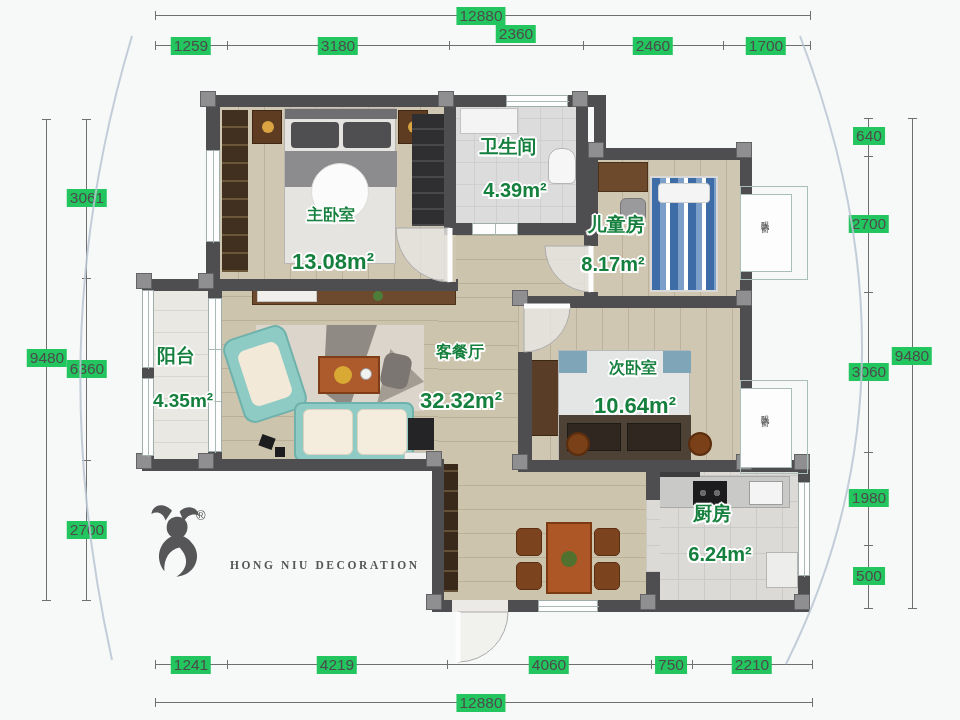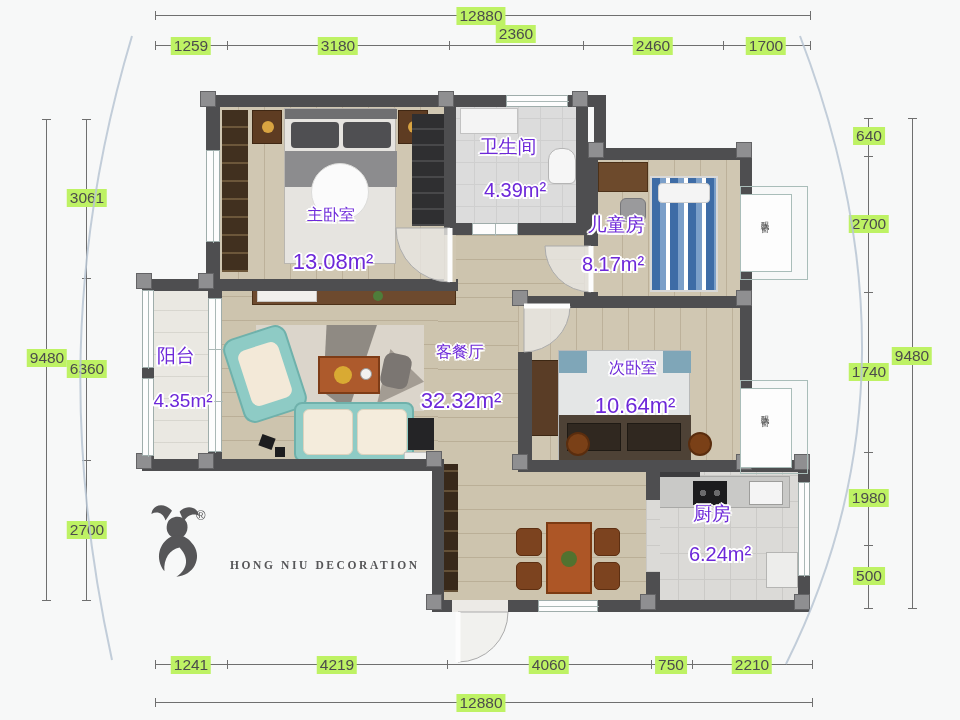--- a/index.html
+++ b/index.html
@@ -3,42 +3,42 @@
 <meta charset="utf-8">
 <style>
   html,body{margin:0;padding:0;}
   body{width:960px;height:720px;background:#f7f8f8;font-family:"Liberation Sans","DejaVu Sans",sans-serif;overflow:hidden;}
   .canvas{position:relative;width:960px;height:720px;background:#f7f8f8;}
   
   .dl-h{position:absolute;height:1px;background:#6f6f6f;z-index:2;}
   .dl-v{position:absolute;width:1px;background:#6f6f6f;z-index:2;}
   .tk-v{position:absolute;width:1px;height:9px;background:#6f6f6f;z-index:2;}
   .tk-h{position:absolute;width:9px;height:1px;background:#6f6f6f;z-index:2;}
-  .dlabel{position:absolute;transform:translate(-50%,-50%);background:#bef264;padding:0 3px;
+  .dlabel{position:absolute;transform:translate(-50%,-50%);background:#22c55e;padding:0 3px;
           font-size:15.5px;color:#4c4c4c;z-index:3;white-space:nowrap;}
   
   .floor{position:absolute;z-index:3;}
   .wood-v{background:#d0c7b2;background-image:repeating-linear-gradient(90deg,rgba(120,100,70,.22) 0 1px,transparent 1px 26px);}
   .wood-h{background:#cdc4ae;background-image:repeating-linear-gradient(0deg,rgba(120,100,70,.22) 0 1px,transparent 1px 24px);}
   .tile{background:#dcdcdc;background-image:repeating-linear-gradient(0deg,#cfcfcf 0 1px,transparent 1px 22px),repeating-linear-gradient(90deg,#cfcfcf 0 1px,transparent 1px 22px);}
   .ktile{background:#dbdad7;background-image:repeating-linear-gradient(0deg,#cbcac7 0 1px,transparent 1px 26px),repeating-linear-gradient(90deg,#cbcac7 0 1px,transparent 1px 26px);}
   .bal{background:#eae8e2;background-image:repeating-linear-gradient(0deg,rgba(160,160,150,.25) 0 1px,transparent 1px 22px);}
   .wall{position:absolute;background:#4e4e50;z-index:6;}
   .open{position:absolute;z-index:7;}
   .col{position:absolute;width:16px;height:16px;background:#8f8f91;border:1px solid #636365;box-sizing:border-box;z-index:7;}
   .win{position:absolute;background:#fdfdfd;border:1px solid #9fadab;box-sizing:border-box;z-index:8;}
   .win i{position:absolute;background:#aab8b6;}
   .bayout{position:absolute;border:1px solid #a9bdb9;z-index:8;background:transparent;}
   .bayin{position:absolute;background:#fdfdfd;border:1px solid #a9bdb9;z-index:8;}
   .baytext{position:absolute;writing-mode:vertical-rl;font-size:9px;color:#5c5c5c;letter-spacing:2px;z-index:9;}
   
   .furn{position:absolute;box-sizing:border-box;z-index:5;}
   .sub{position:absolute;box-sizing:border-box;}
   
-  .rname,.rarea{position:absolute;transform:translate(-50%,0);font-weight:400;color:#6d28d9;z-index:10;white-space:nowrap;
+  .rname,.rarea{position:absolute;transform:translate(-50%,0);font-weight:700;color:#15803d;z-index:10;white-space:nowrap;
     text-shadow:2px 0 0 #fff,-2px 0 0 #fff,0 2px 0 #fff,0 -2px 0 #fff,1.5px 1.5px 0 #fff,-1.5px 1.5px 0 #fff,1.5px -1.5px 0 #fff,-1.5px -1.5px 0 #fff;}
   .rname{font-size:16px;}
   .rarea{font-size:22px;}
   
   .logo{position:absolute;left:150px;top:500px;width:280px;height:85px;z-index:10;color:#565658;}
   .logo-cn{position:absolute;left:78px;top:16px;font-size:39px;font-weight:900;letter-spacing:4px;color:#565658;white-space:nowrap;}
   .logo-en{position:absolute;left:80px;top:59px;font-size:11.5px;font-weight:700;letter-spacing:2.6px;color:#565658;font-family:"Liberation Serif","DejaVu Serif",serif;white-space:nowrap;}
   .logo-reg{position:absolute;left:46px;top:8px;font-size:13px;color:#565658;}
   svg{position:absolute;left:0;top:0;z-index:9;}
 </style>
@@ -99,21 +99,21 @@
 
   <div class="dl-v" style="left:868px;top:118px;height:490px;"></div>
   <div class="tk-h" style="left:864px;top:118px;"></div>
   <div class="tk-h" style="left:864px;top:156px;"></div>
   <div class="tk-h" style="left:864px;top:292px;"></div>
   <div class="tk-h" style="left:864px;top:452px;"></div>
   <div class="tk-h" style="left:864px;top:545px;"></div>
   <div class="tk-h" style="left:864px;top:608px;"></div>
   <span class="dlabel" style="left:869px;top:136px;">640</span>
   <span class="dlabel" style="left:869px;top:224px;">2700</span>
-  <span class="dlabel" style="left:869px;top:372px;">1740</span>
+  <span class="dlabel" style="left:869px;top:372px;">3060</span>
   <span class="dlabel" style="left:869px;top:498px;">1980</span>
   <span class="dlabel" style="left:869px;top:576px;">500</span>
 
   <div class="dl-v" style="left:912px;top:118px;height:490px;"></div>
   <div class="tk-h" style="left:908px;top:118px;"></div>
   <div class="tk-h" style="left:908px;top:608px;"></div>
   <span class="dlabel" style="left:912px;top:356px;">9480</span>
 
   <div class="floor wood-v" style="left:212px;top:101px;width:238px;height:184px;"></div>
   <div class="floor wood-h" style="left:444px;top:222px;width:150px;height:86px;"></div>

